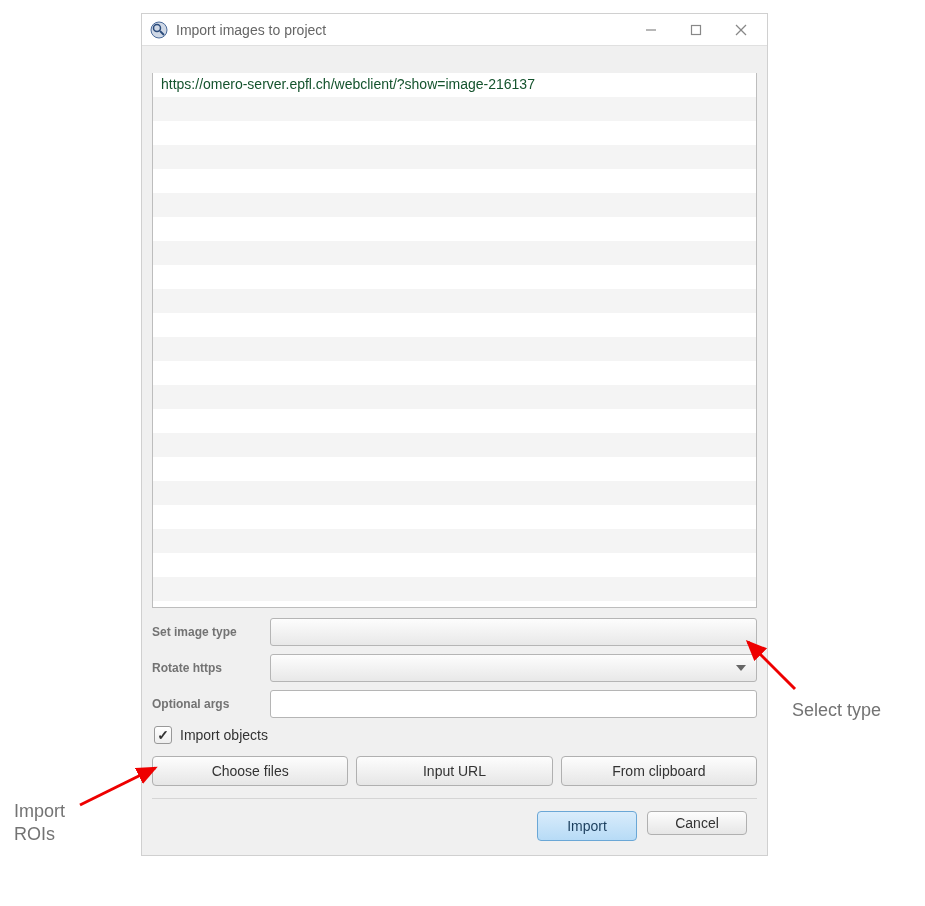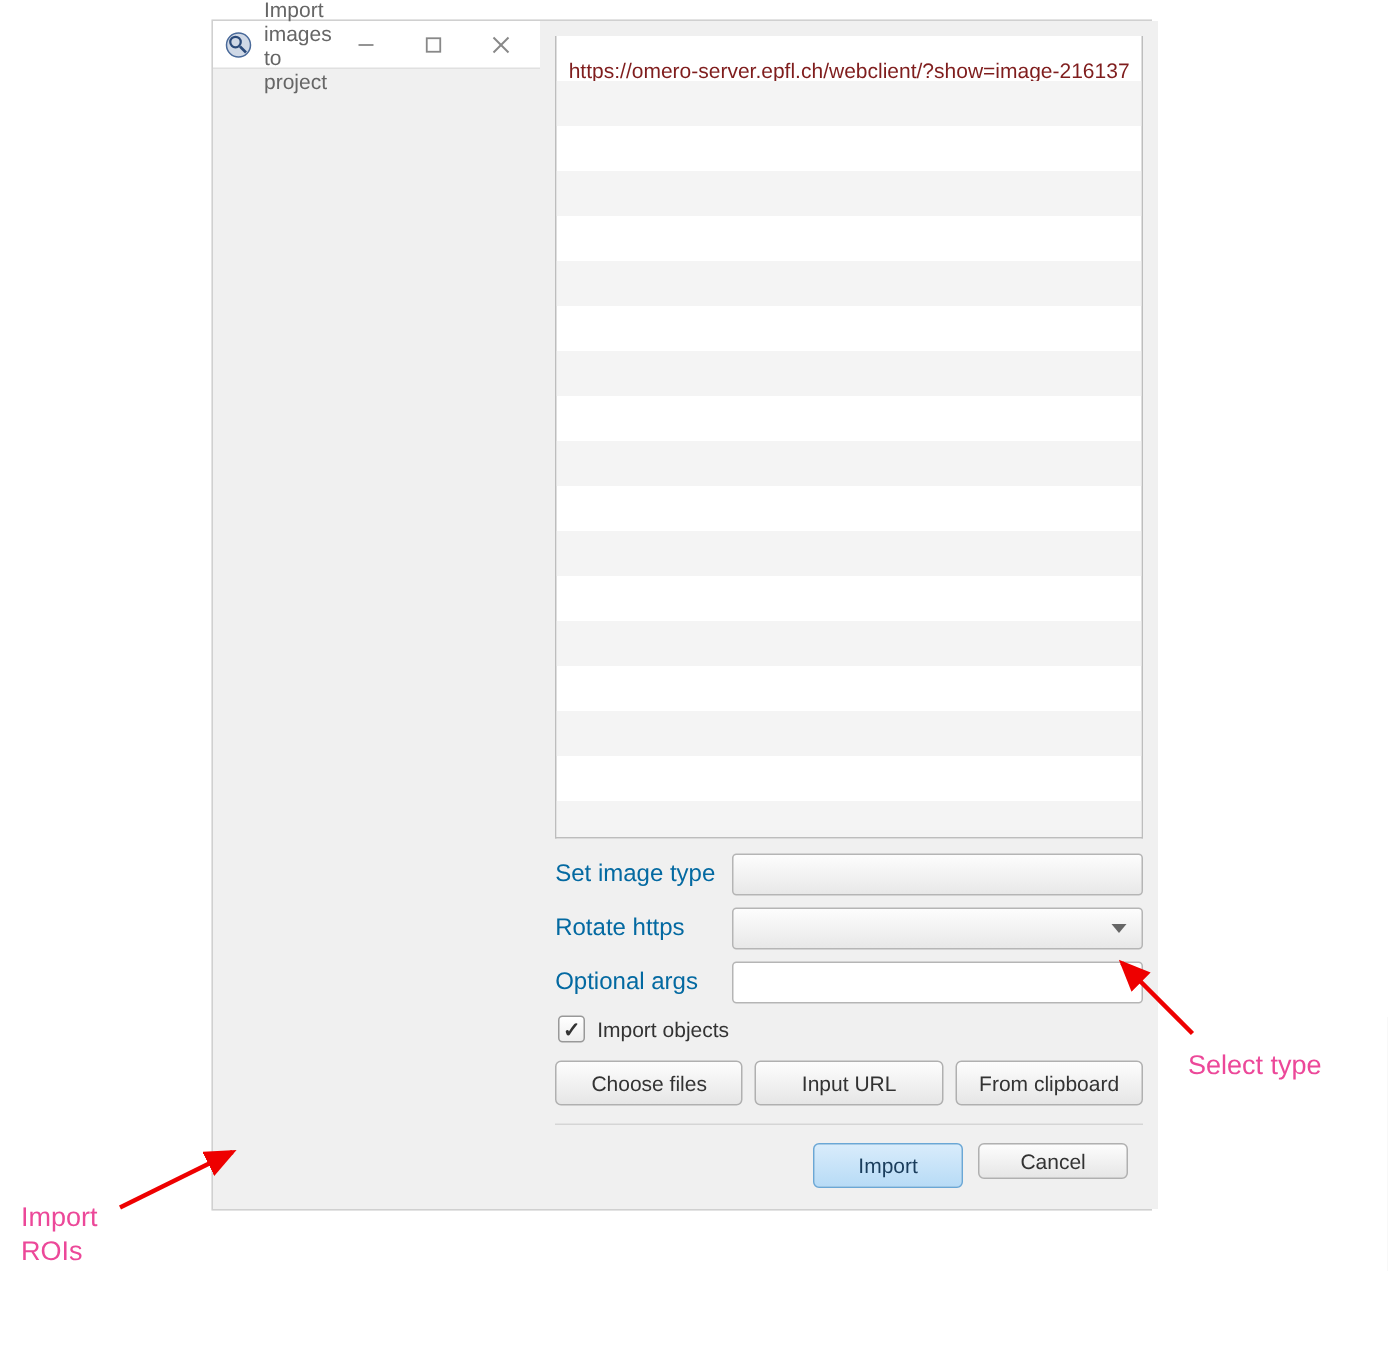--- a/index.html
+++ b/index.html
@@ -13,21 +13,22 @@
     color: #333;
   }
   .dialog {
     position: absolute;
     left: 141px;
     top: 13px;
     width: 627px;
     background: #f0f0f0;
     border: 1px solid #d0d0d0;
     display: flex;
-    flex-direction: row;
+    flex-direction: column;
+    gap: 17px;
   }
   .titlebar {
     height: 32px;
     display: flex;
     align-items: center;
     padding: 0 4px 0 8px;
     background: #ffffff;
     border-bottom: 1px solid #e0e0e0;
   }
   .titlebar .app-icon {
@@ -65,44 +66,45 @@
   }
   .list-area {
     border: 1px solid #bdbdbd;
     border-top: none;
     background: #ffffff;
     height: 535px;
     overflow: hidden;
   }
   .list-row {
     height: 24px;
-    padding: 15px 8px;
-    font-size: 14px;
-    color: #7f1d1d;
+    padding: 3px 8px;
+    font-size: 14px;
+    color: #14532d;
     white-space: nowrap;
     overflow: hidden;
   }
   .list-row:nth-child(even) {
     background: #f4f4f4;
   }
   .form-area {
     padding: 10px 0 0 0;
     display: flex;
     flex-direction: column;
     gap: 8px;
   }
   .form-row {
     display: flex;
     align-items: center;
     gap: 6px;
   }
   .form-row label.field-label {
     width: 112px;
-    color: #0369a1;
-    font-size: 16px;
+    color: #737373;
+    font-size: 12px;
+    font-weight: bold;
   }
   .combo, .text-input {
     flex: 1;
     height: 28px;
     border: 1px solid #b5b5b5;
     border-radius: 3px;
     background: linear-gradient(#fdfdfd, #e8e8e8);
     position: relative;
   }
   .text-input {
@@ -179,21 +181,21 @@
     height: 24px;
     border: 1px solid #b0b0b0;
     border-radius: 4px;
     background: linear-gradient(#fdfdfd,#e6e6e6);
     display: flex; align-items: center; justify-content: center;
     color: #333;
     cursor: pointer;
   }
   .annotation {
     position: absolute;
-    color: #ec4899;
+    color: #737373;
     font-size: 18px;
   }
   .arrow {
     position: absolute;
   }
 </style>
 </head>
 <body>
 
 <div class="dialog">

